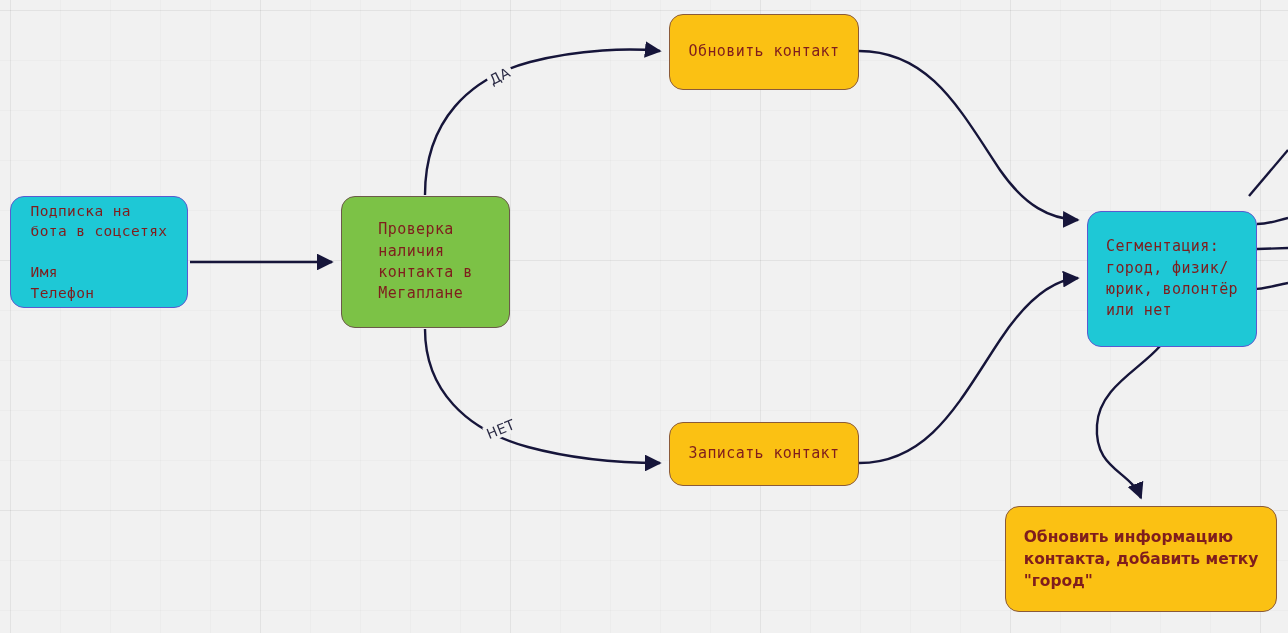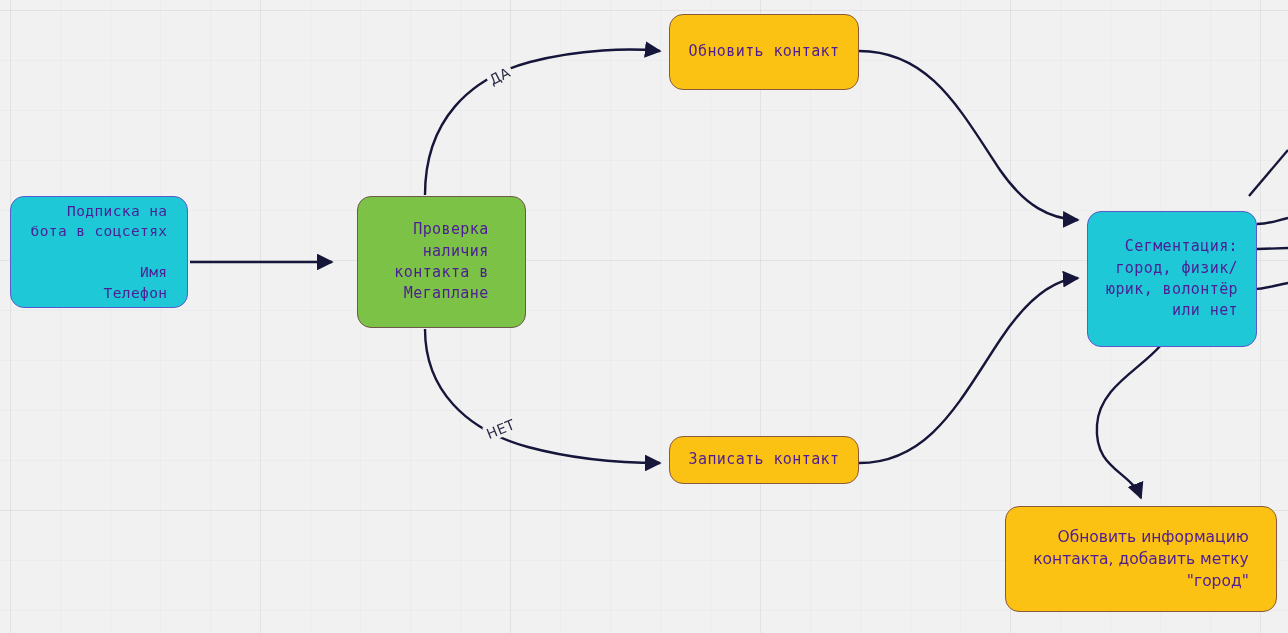--- a/index.html
+++ b/index.html
@@ -33,58 +33,57 @@
     fill: none;
     stroke: #16153a;
     stroke-width: 2.4px;
   }
   .node {
     position: absolute;
     box-sizing: border-box;
     display: flex;
     align-items: center;
     justify-content: center;
-    text-align: right;
+    text-align: left;
     border-radius: 14px;
     border-width: 1.6px;
     border-style: solid;
-    color: #4c1d95;
+    color: #7f1d1d;
     white-space: pre-line;
     line-height: 1.42;
   }
   .node-cyan {
     background: #1ec8d6;
     border-color: #5a5ad0;
   }
   .node-green {
     background: #7cc246;
     border-color: #6b5a4a;
   }
   .node-amber {
     background: #fbc113;
     border-color: #8a5a3a;
   }
   .mono { font-family: "DejaVu Sans Mono", monospace; letter-spacing: 0.4px; }
-  .sans { font-family: "DejaVu Sans", sans-serif; letter-spacing: 0px; }
+  .sans { font-family: "DejaVu Sans", sans-serif; letter-spacing: 0px; font-weight: bold; }
 
   #node-subscription {
     left: 10px; top: 196px; width: 178px; height: 112px;
     font-size: 14.5px;
   }
   #node-check {
     left: 341px; top: 196px; width: 169px; height: 132px;
     font-size: 15px;
-    margin-left: 16px;
   }
   #node-update-contact {
     left: 669px; top: 14px; width: 190px; height: 76px;
     font-size: 15px;
   }
   #node-write-contact {
-    left: 669px; top: 436px; width: 190px; height: 48px;
+    left: 669px; top: 422px; width: 190px; height: 64px;
     font-size: 15px;
   }
   #node-segmentation {
     left: 1087px; top: 183px; width: 170px; height: 136px;
     font-size: 15px;
     margin-top: 28px;
   }
   #node-update-info {
     left: 1005px; top: 506px; width: 272px; height: 106px;
     font-size: 15.5px;

